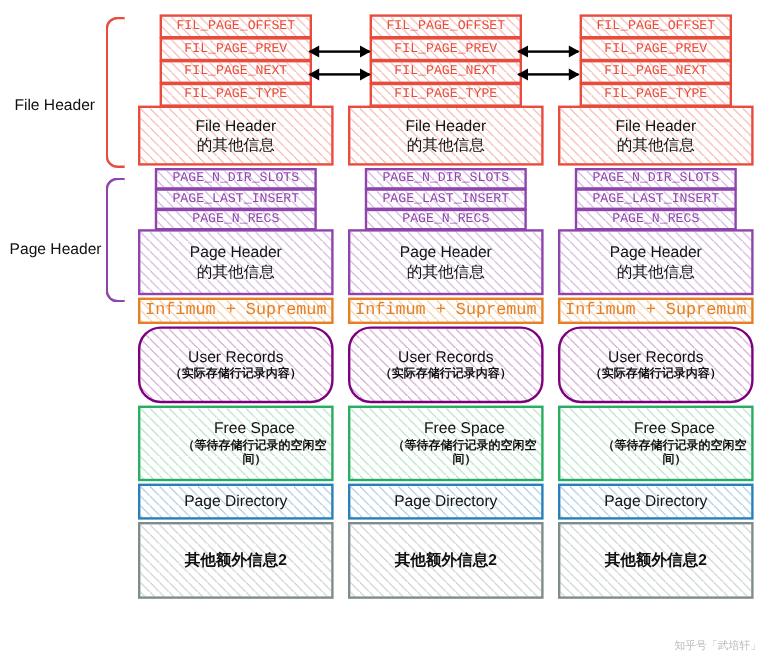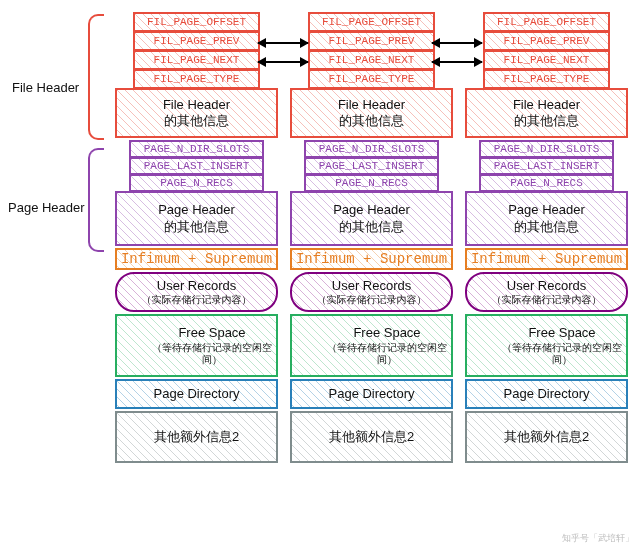--- a/index.html
+++ b/index.html
@@ -56,30 +56,30 @@
     justify-content: center;
     align-items: center;
     position: relative;
     background-size: 8px 8px;
   }
   .hatched {
     background-image: repeating-linear-gradient(45deg, rgba(0,0,0,0) 0, rgba(0,0,0,0) 5px, var(--hc) 5px, var(--hc) 6px);
   }
   .t-mono { font-family: "Courier New", monospace; font-size: 11px; line-height: 1; }
   .t-body { font-size: 13px; line-height: 1.25; }
-  .t-sub  { font-size: 10px; line-height: 1.2; }
+  .t-sub  { font-size: 10px; line-height: 1.2; font-weight: bold; }
   .fh-field { height: 20px; border-color:#e74c3c; color:#e74c3c; --hc:rgba(231,76,60,.35); margin-bottom:-1px;}
   .fh-other { height: 50px; border-color:#e74c3c; color:#111; --hc:rgba(231,76,60,.35); }
   .ph-field { height: 18px; border-color:#8e44ad; color:#8e44ad; --hc:rgba(142,68,173,.35); margin-bottom:-1px;}
   .ph-other { height: 55px; border-color:#8e44ad; color:#111; --hc:rgba(142,68,173,.35); }
   .infimum  { height: 22px; border-color:#e67e22; color:#e67e22; --hc:rgba(230,126,34,.35); font-family:"Courier New",monospace; font-size:14px;}
-  .userrec  { height: 40px; border-color:#7f007f; color:#111;border-radius:19px; --hc:rgba(127,0,127,.30); }
+  .userrec  { height: 64px; border-color:#7f007f; color:#111;border-radius:19px; --hc:rgba(127,0,127,.30); }
   .free     { height: 63px; border-color:#27ae60; color:#111;padding-left:31px; --hc:rgba(39,174,96,.30); }
   .pdir     { height: 30px; border-color:#2980b9; color:#111; --hc:rgba(41,128,185,.35); }
-  .other2   { height: 52px; border-color:#7f8c8d; color:#111; --hc:rgba(127,140,141,.35); }
+  .other2   { height: 64px; border-color:#7f8c8d; color:#111;font-weight:bold; --hc:rgba(127,140,141,.35); }
   .gap2 { height: 2px; }
   .arrow {
     position: absolute;
     height: 0;
     border-top: 2.5px solid #000;
   }
   .arrow::before, .arrow.dbl::after {
     content: "";
     position: absolute;
     top: -6px;

